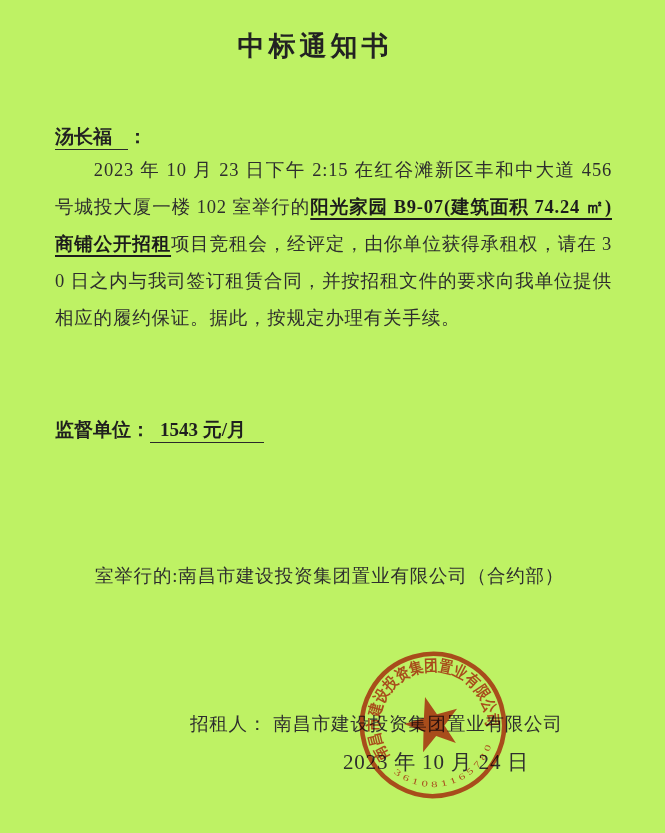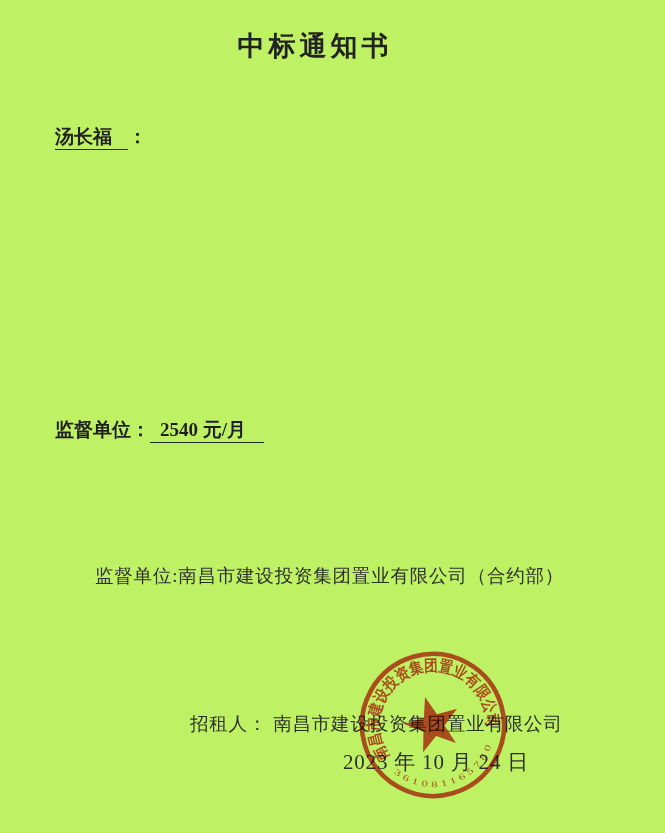--- a/index.html
+++ b/index.html
@@ -111,27 +111,30 @@
 <body>
 
 <div class="page">
 
   <div class="doc-title">中标通知书</div>
 
   <div class="recipient-line">
     <span class="recipient-name">汤长福</span><span>：</span>
   </div>
 
+  <div class="para para-1">
+    <span>2023 年 10 月 23 日下午 2:15 在红谷滩新区丰和中大道 456 号城投大厦一楼 102 室举行的</span><span class="seg-bold-underline">阳光家园 B9-07(建筑面积 74.24 ㎡)商铺公开招租</span><span>项目竞租会，经评定，由你单位获得承租权，请在 30 日之内与我司签订租赁合同，并按招租文件的要求向我单位提供相应的履约保证。据此，按规定办理有关手续。</span>
+  </div>
 
   <div class="result-line">
-    <span>监督单位：</span><span class="result-value">2540 元/月</span>
+    <span>监督单位：</span><span class="result-value">1543 元/月</span>
   </div>
 
 
-  <div class="supervisor-line">监督单位:南昌市建设投资集团置业有限公司（合约部）</div>
+  <div class="supervisor-line">室举行的:南昌市建设投资集团置业有限公司（合约部）</div>
 
 
   <div class="signature-line">
     <span class="lessor-label">招租人：</span><span>南昌市建设投资集团置业有限公司</span>
   </div>
 
   <div class="date-line">2023 年 10 月 24 日</div>
 
   <div class="stamp" style="color: rgb(222, 57, 43);">
     <svg viewBox="0 0 170 170" width="170" height="170" xmlns="http://www.w3.org/2000/svg">

